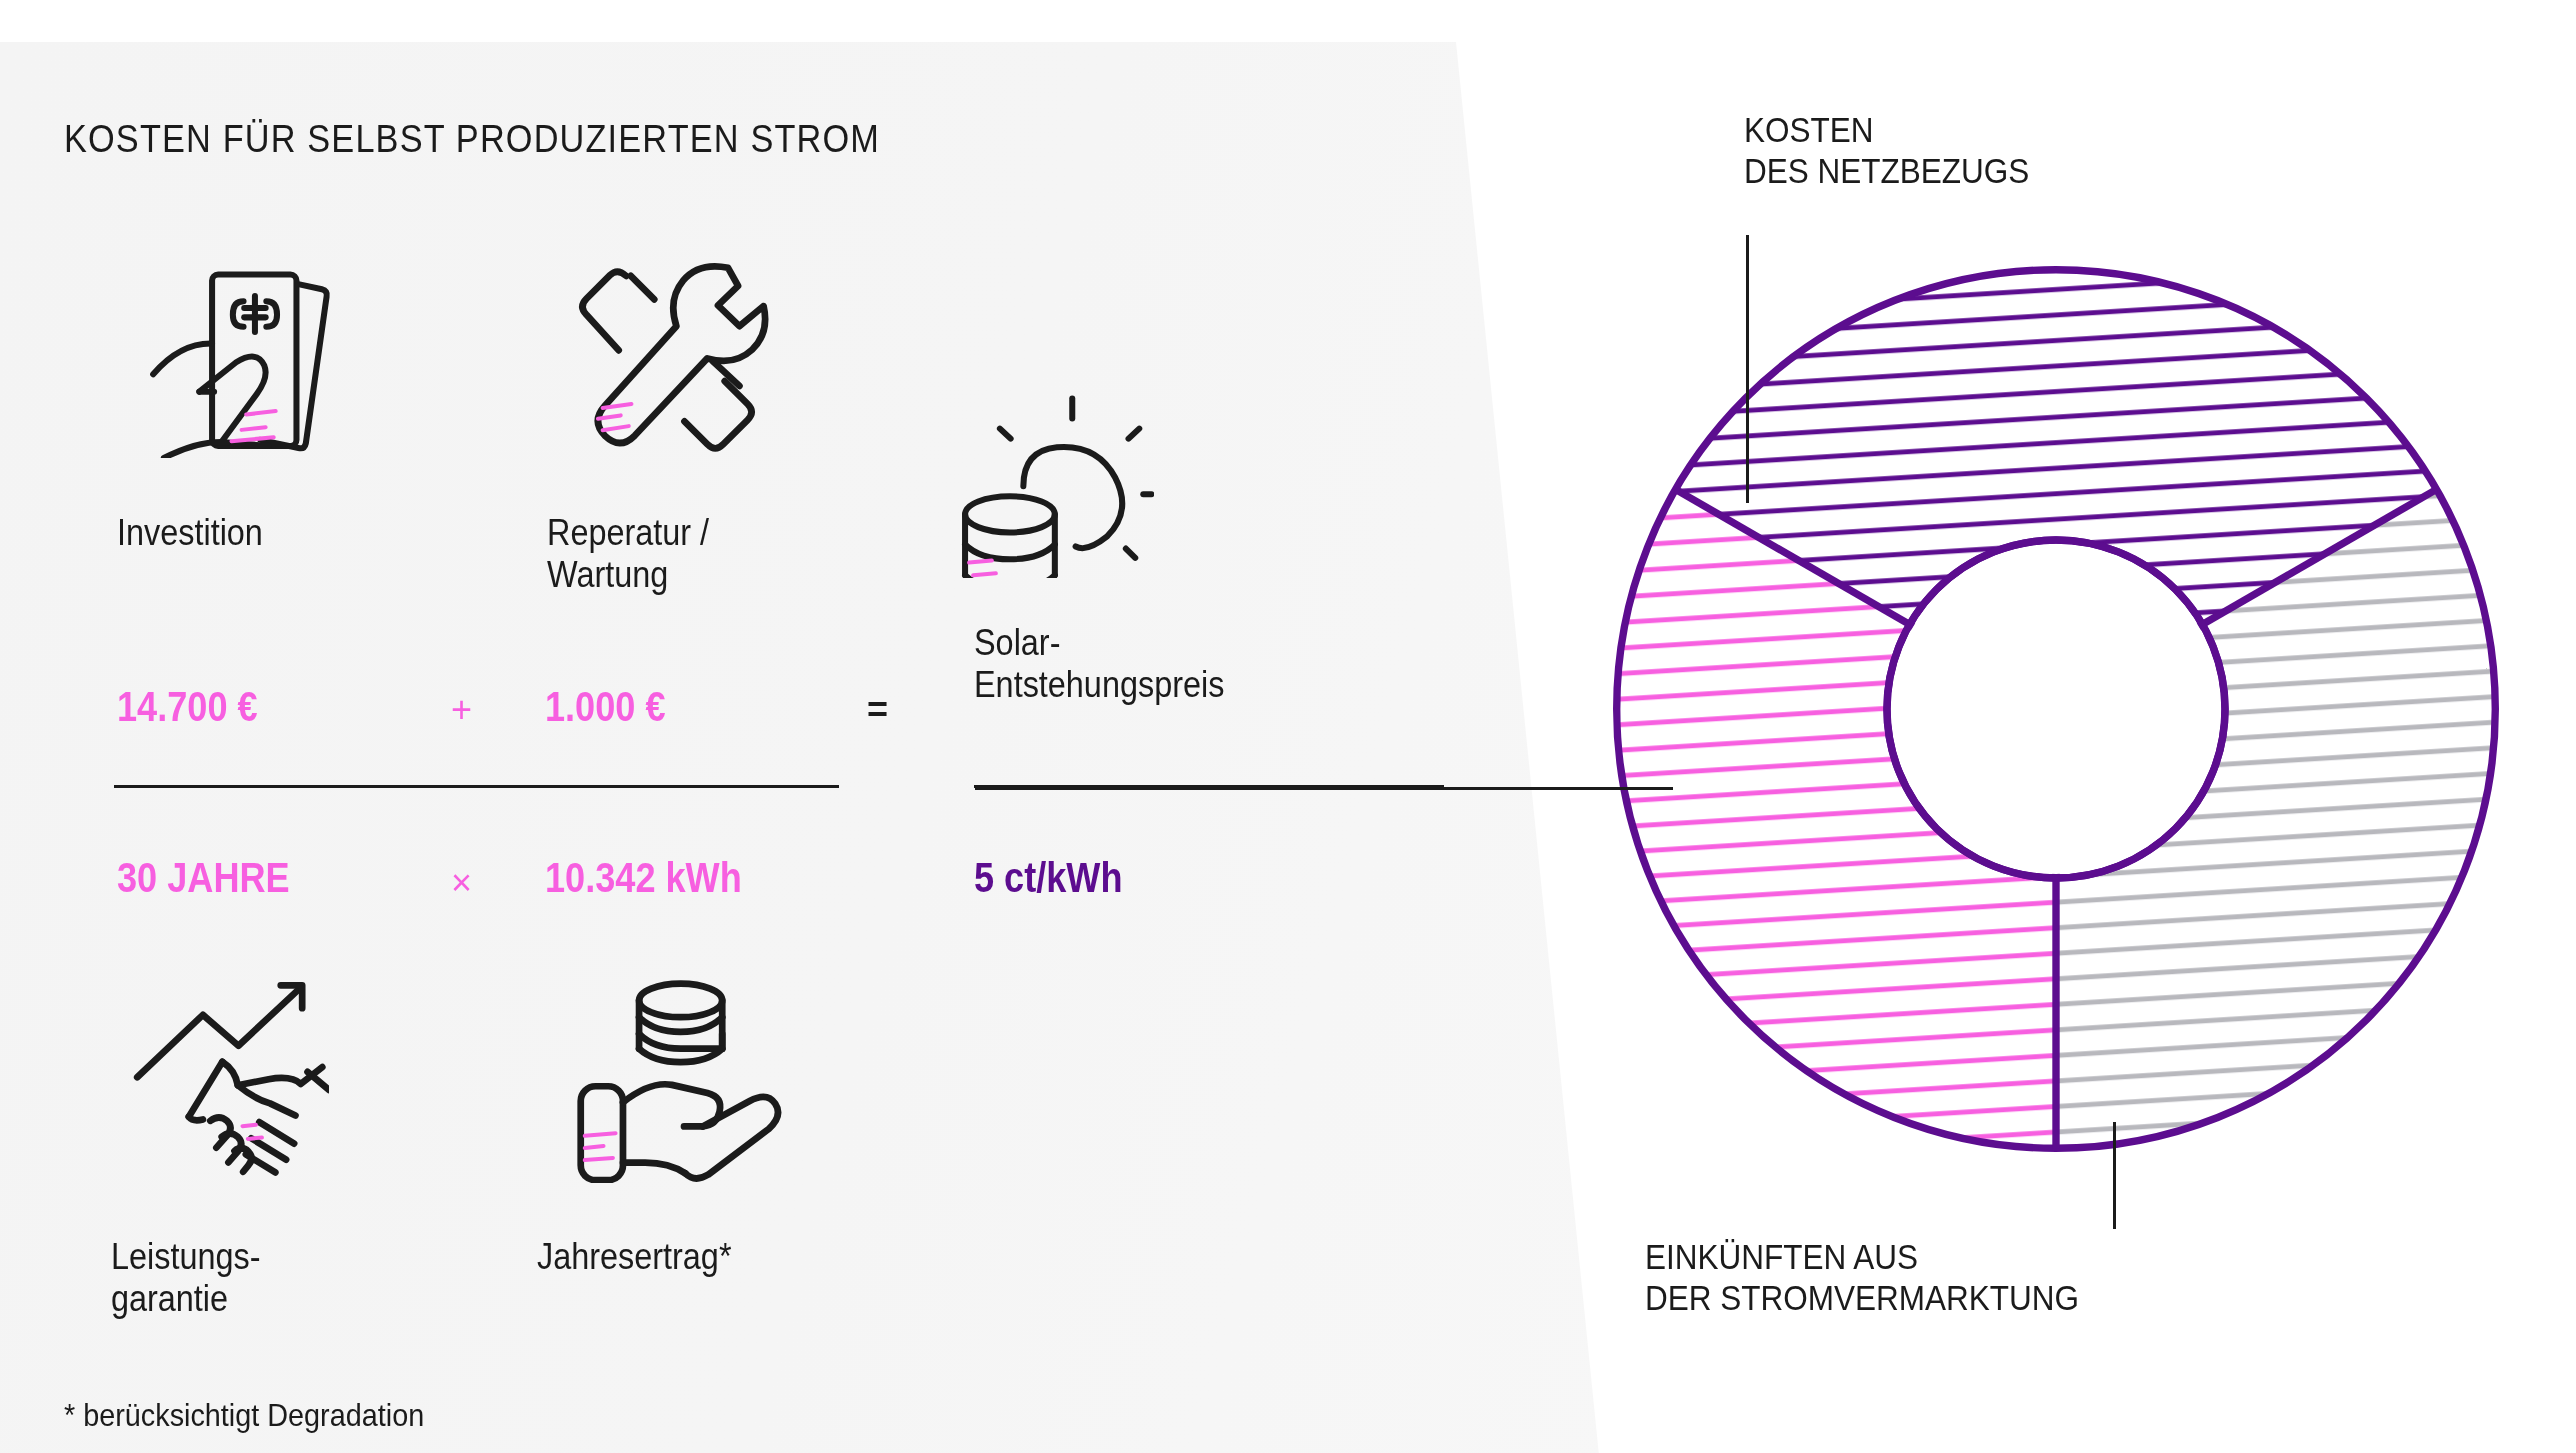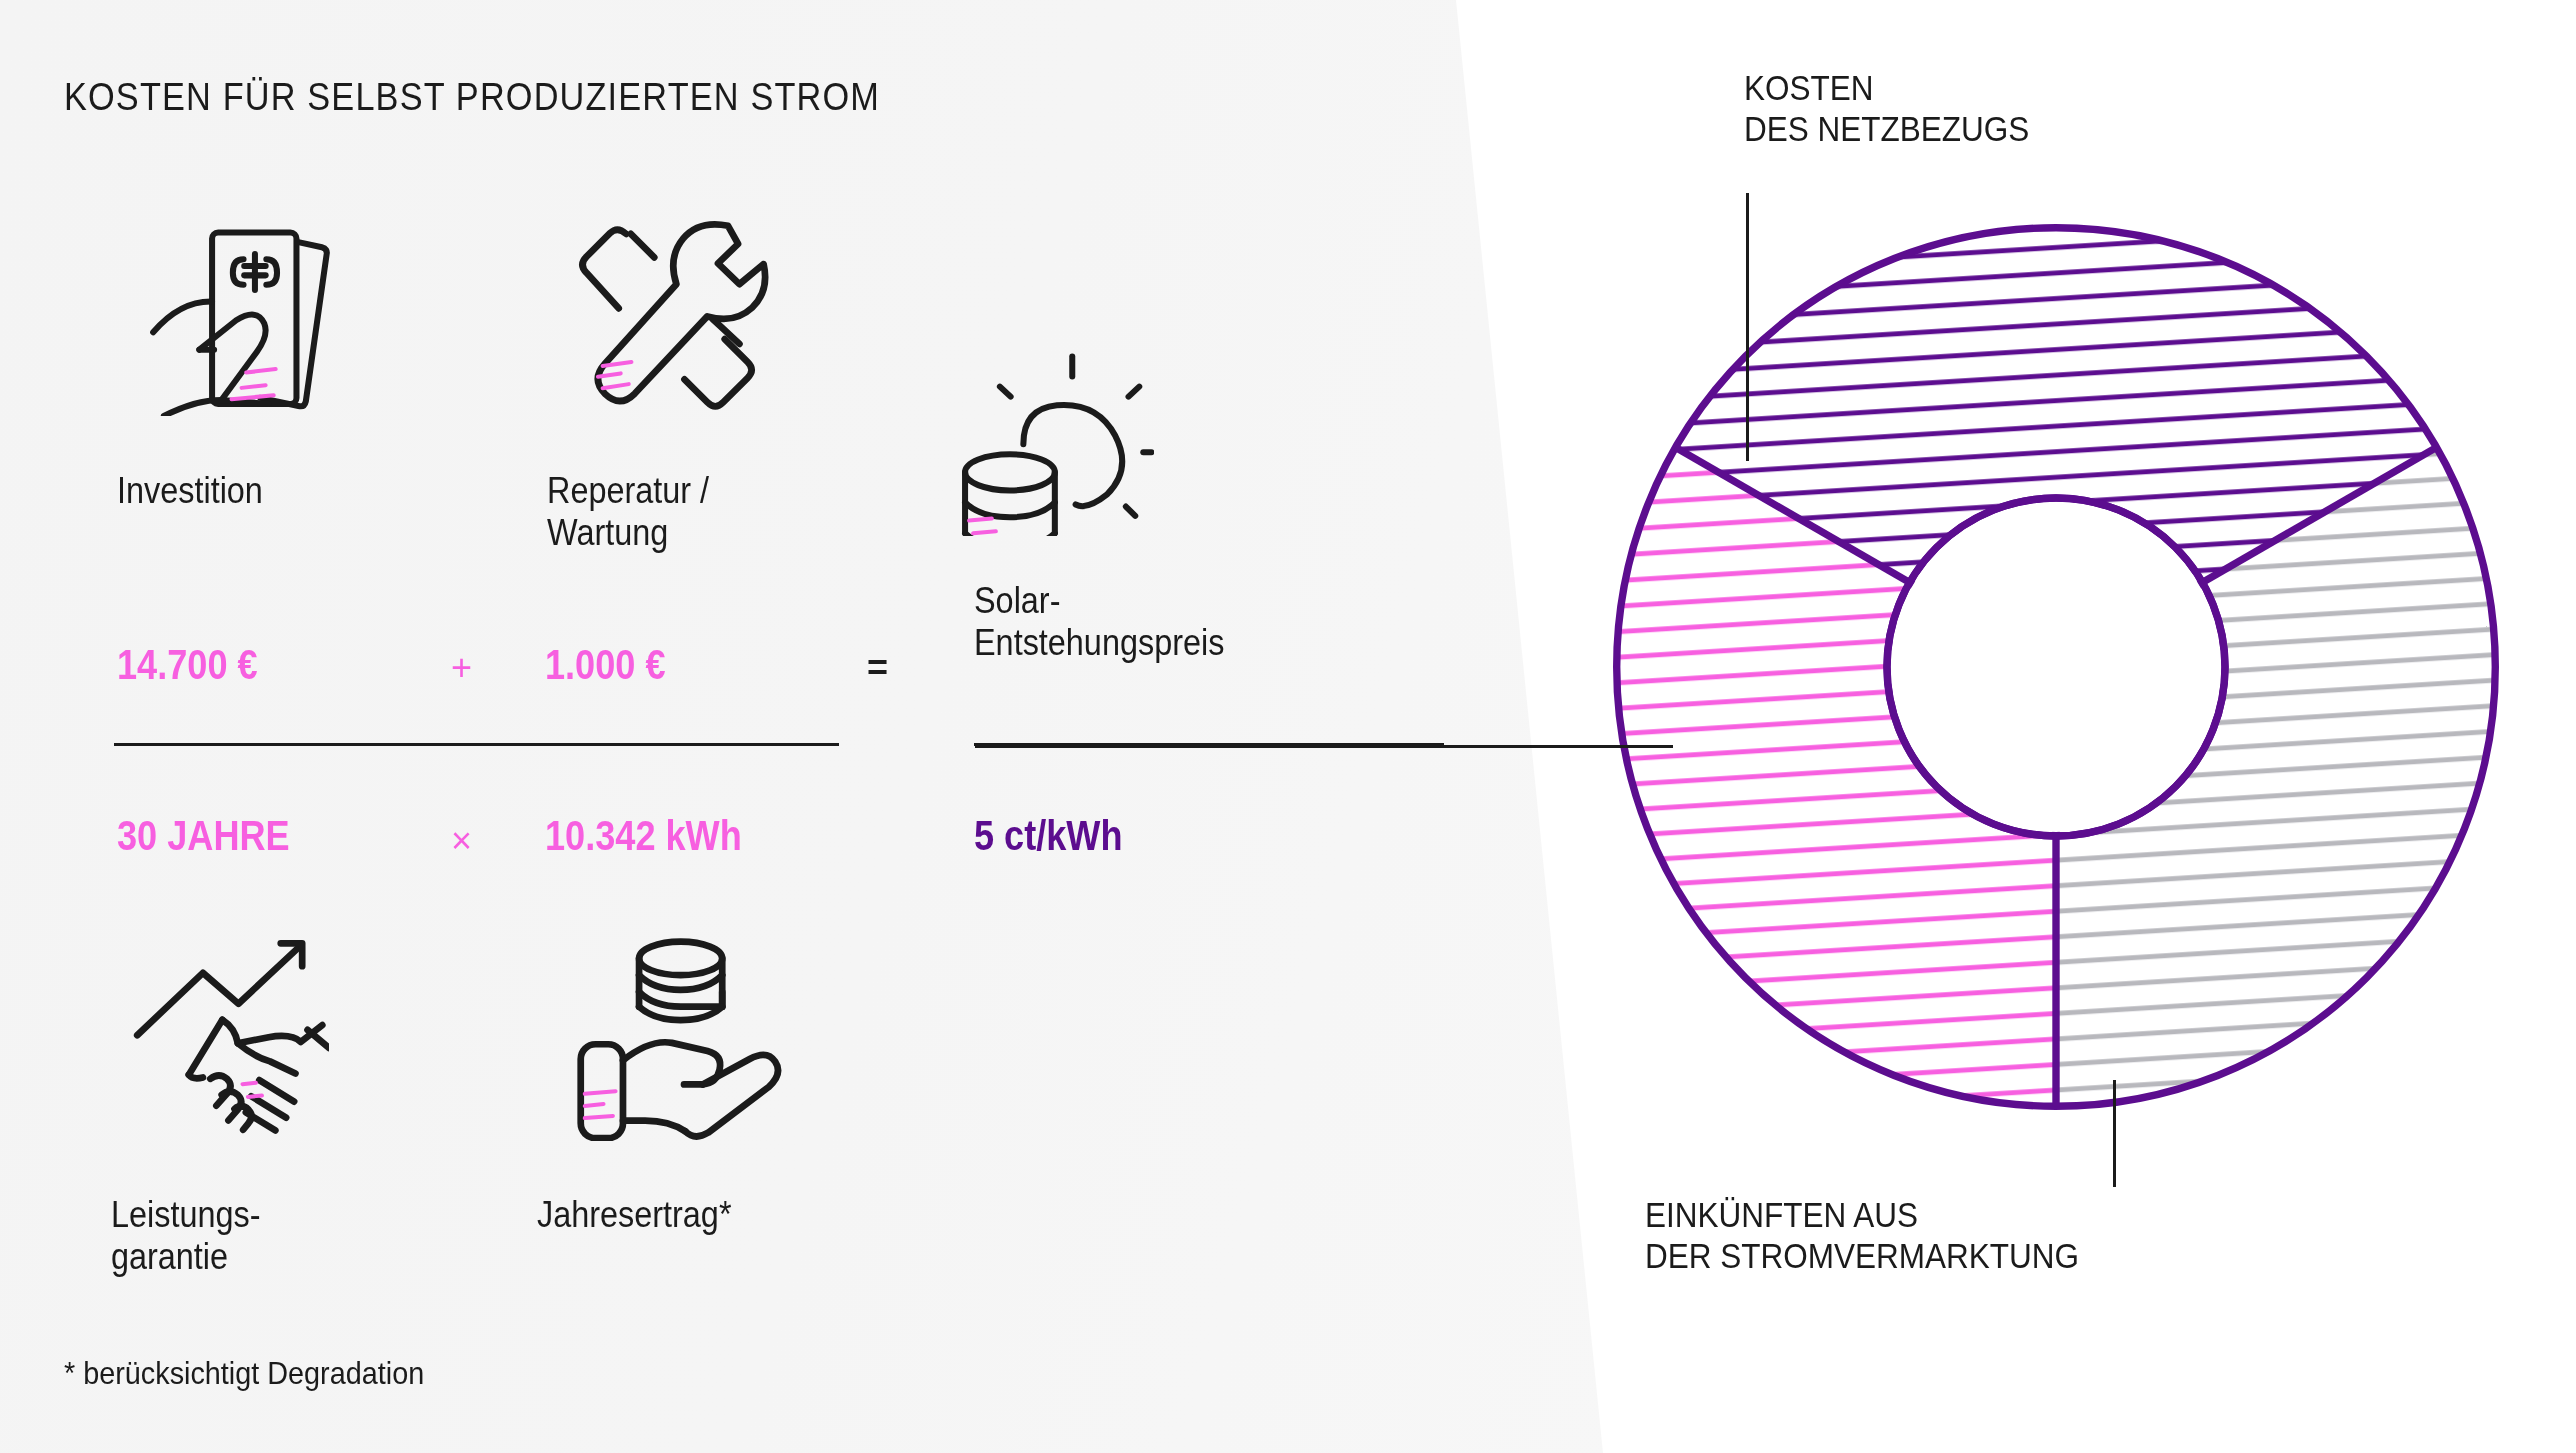--- a/index.html
+++ b/index.html
@@ -4,21 +4,21 @@
 <style>
   html,body{margin:0;padding:0;}
   body{
     width:2576px;height:1453px;
     background:#ffffff;
     font-family:"Liberation Sans", sans-serif;
     color:#1b1b1b;
     overflow:hidden;
     position:relative;
   }
-  #root{position:absolute;inset:0;}
+  #root{position:absolute;inset:0;margin-top:42px;}
 
   
   .bg-panel{
     position:absolute;left:0;top:0;width:1644px;height:1453px;
     background:linear-gradient(105deg,#f4f4f4 0%,#f5f5f5 55%,#f7f7f7 100%);
     clip-path:polygon(0 0, 1456px 0, 1603px 1453px, 0 1453px);
     z-index:0;
   }
 
   .title{

